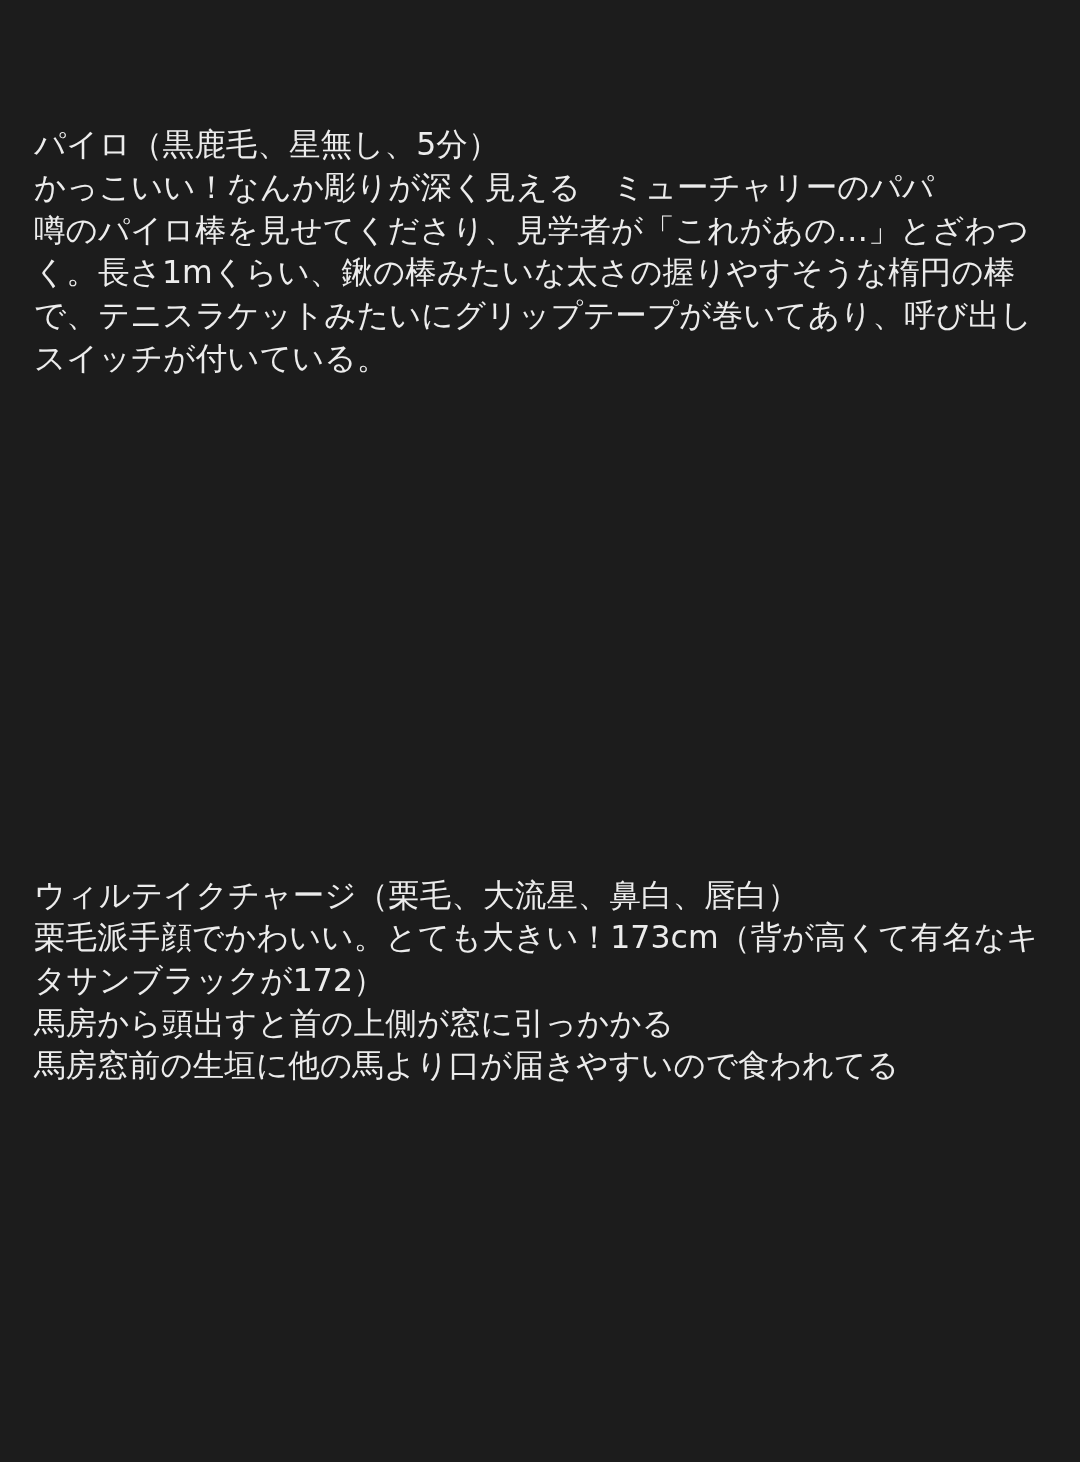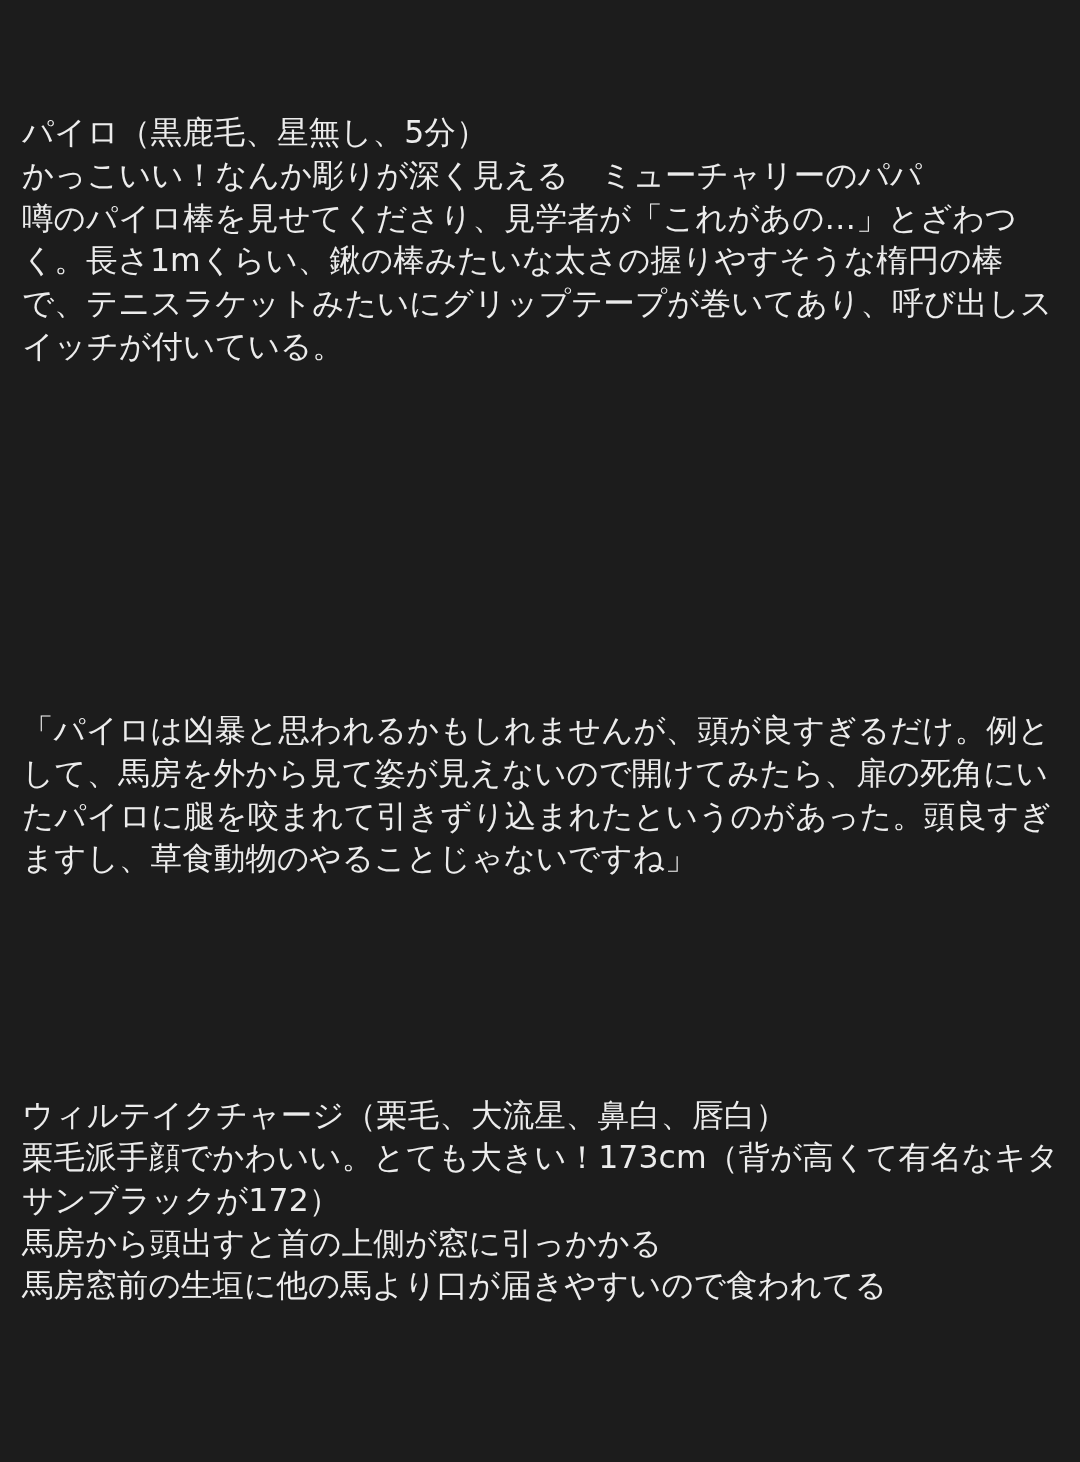--- a/index.html
+++ b/index.html
@@ -22,38 +22,37 @@
   }
   .doc {
     font-size: 31.5px;
     line-height: 1.355;
     letter-spacing: 0.1px;
     white-space: pre-wrap;
     word-break: break-all;
     color: #ececec;
   }
   .para {
-    margin: 0;
+    margin: 12px;
     white-space: pre-wrap;
   }
   .blank {
     height: 43px;
   }
 </style>
 </head>
 <body>
 
 <div class="page">
   <div class="doc">
     <p class="para">パイロ（黒鹿毛、星無し、5分）
 かっこいい！なんか彫りが深く見える　ミューチャリーのパパ
 噂のパイロ棒を見せてくださり、見学者が「これがあの…」とざわつく。長さ1mくらい、鍬の棒みたいな太さの握りやすそうな楕円の棒で、テニスラケットみたいにグリップテープが巻いてあり、呼び出しスイッチが付いている。</p>
     <div class="blank"></div>
     <div class="blank"></div>
-    <p class="para">「パイロは凶暴と思われるかもしれませんが、頭が良すぎるだけ。例として、馬房を外から見て姿が見えないので開けてみたら、扉の死角にいたパイロに腿を咬まれて引きずり込まれたというのがあった。頭良すぎますし、草食動物のやることじゃないですね」</p>
     <div class="blank"></div>
     <p class="para">ウィルテイクチャージ（栗毛、大流星、鼻白、唇白）
 栗毛派手顔でかわいい。とても大きい！173cm（背が高くて有名なキタサンブラックが172）
 馬房から頭出すと首の上側が窓に引っかかる
 馬房窓前の生垣に他の馬より口が届きやすいので食われてる</p>
     
     
     
     
   </div>

